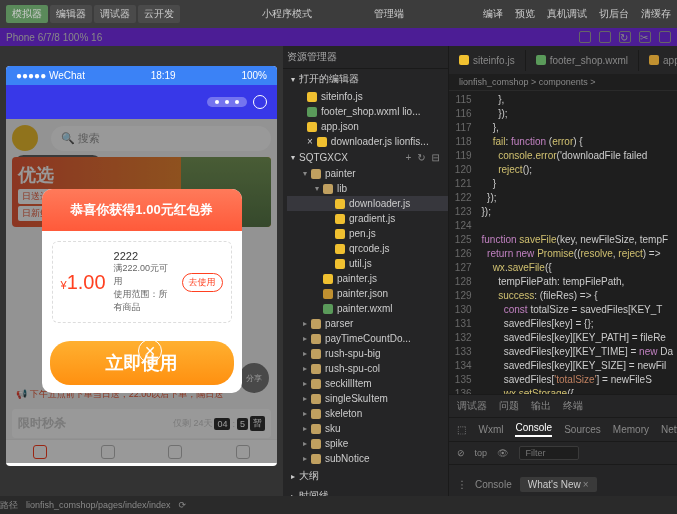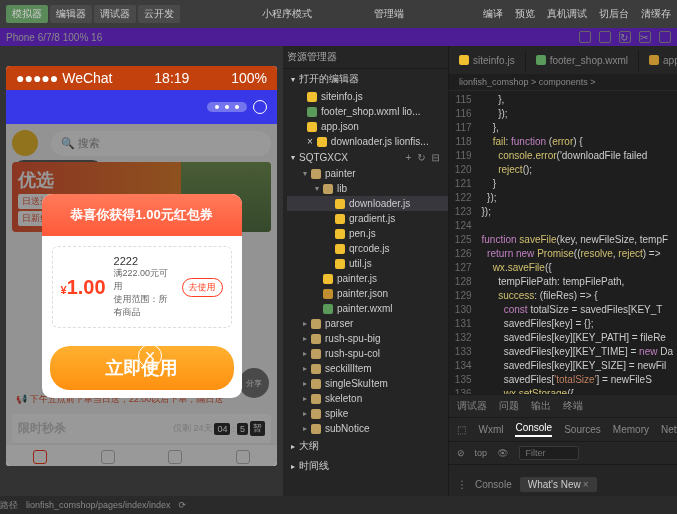--- a/index.html
+++ b/index.html
@@ -6,40 +6,40 @@
 body{background:#2b2b2b;color:#ccc;width:677px;height:514px;overflow:hidden;font-size:11px;position:relative}
 .toolbar{height:28px;background:#3c3c3c;display:flex;align-items:center;padding:0 6px;gap:2px}
 .tb-btn{background:#4a4a4a;color:#ccc;padding:2px 6px;font-size:10px;border-radius:2px}
 .tb-green{background:#5a8a5a}
 .device-bar{height:18px;background:#4c1d95;color:#888;padding:2px 6px;font-size:10px;display:flex;align-items:center;justify-content:space-between}
 .dev-icons{display:flex;gap:8px}
 .dev-icon{width:12px;height:12px;border:1px solid #666;border-radius:2px}
 .main{display:flex;height:calc(514px - 56px)}
 .simulator{width:283px;background:#333;position:relative;padding:20px 6px}
 .phone{background:#fff;border-radius:4px;overflow:hidden;position:relative;height:400px}
-.status{background:#c2410c;color:#fff;display:flex;justify-content:space-between;padding:4px 10px;font-size:14px;align-items:flex-start}
+.status{background:#3b82f6;color:#fff;display:flex;justify-content:space-between;padding:4px 10px;font-size:10px;align-items:flex-start}
 .navbar{background:#3838e8;height:34px;display:flex;justify-content:flex-end;align-items:center;padding:0 10px}
 .nav-dots{background:rgba(255,255,255,.3);border-radius:12px;padding:3px 8px;display:flex;gap:6px}
 .dot{width:4px;height:4px;background:#fff;border-radius:50%}
 .circle{width:14px;height:14px;border:1.5px solid #fff;border-radius:50%}
 .content{position:relative;height:calc(100% - 56px);background:#f5f5f5}
 .header-row{display:flex;padding:6px;gap:13px;align-items:center}
 .avatar{width:26px;height:26px;background:#f0c030;border-radius:50%}
 .search{flex:1;background:#fff;border-radius:14px;padding:5px 10px;color:#999;font-size:11px}
 .toast{position:absolute;top:36px;left:8px;background:rgba(0,0,0,.6);color:#fff;font-size:9px;padding:3px 8px;border-radius:10px}
 .banner{height:70px;background:linear-gradient(90deg,#e85a3a,#f0a030);margin:0 6px;border-radius:4px;color:#fff;padding:6px;position:relative;overflow:hidden}
 .banner-txt{font-size:18px;font-weight:bold}
 .banner-sub{font-size:9px;background:#fff;color:#e85a3a;display:inline-block;padding:1px 4px;border-radius:2px;margin-top:2px}
 .banner-img{position:absolute;right:0;top:0;width:90px;height:70px;background:linear-gradient(#7a9a5a,#5a7a4a)}
 .modal-bg{position:absolute;inset:0;background:rgba(0,0,0,.4);display:flex;align-items:center;justify-content:center}
 .modal{background:#fff;border-radius:10px;width:200px;overflow:hidden}
 .modal-hd{background:linear-gradient(#ff7a5a,#ff5a3a);color:#fff;text-align:center;padding:12px;font-size:13px;font-weight:bold}
 .modal-body{padding:10px}
 .coupon{border:1px dashed #ddd;border-radius:6px;padding:8px;display:flex;align-items:center;gap:8px}
-.price{color:#ff4020;font-weight:bold}
+.price{color:#ff4020;font-weight:normal}
 .price-num{font-size:20px}
 .coupon-info{flex:1;font-size:9px;color:#666}
 .coupon-title{color:#333;font-size:11px}
 .use-btn{border:1px solid #ff4020;color:#ff4020;font-size:9px;padding:2px 6px;border-radius:10px}
 .modal-btn{background:linear-gradient(#ffb030,#ff9010);color:#fff;text-align:center;padding:10px;margin:8px;border-radius:20px;font-size:18px;font-weight:bold}
 .close-x{position:absolute;bottom:100px;left:132px;width:24px;height:24px;border:1.5px solid #fff;border-radius:50%;color:#fff;text-align:center;line-height:22px;font-size:14px}
 .notice{color:#e85a3a;font-size:9px;padding:6px 10px;position:absolute;bottom:56px}
 .flash{position:absolute;bottom:25px;left:6px;right:6px;background:#fff;border-radius:4px;padding:6px;display:flex;justify-content:space-between;align-items:center;font-size:10px}
 .flash-title{font-weight:bold;font-size:12px}
 .countdown{display:flex;gap:2px;align-items:center;font-size:9px}
@@ -218,25 +218,27 @@
         <div class="tree-item l2 folder open"><span class="fi fi-fold"></span>lib</div>
         <div class="tree-item l3 active"><span class="fi fi-js"></span>downloader.js</div>
         <div class="tree-item l3"><span class="fi fi-js"></span>gradient.js</div>
         <div class="tree-item l3"><span class="fi fi-js"></span>pen.js</div>
         <div class="tree-item l3"><span class="fi fi-js"></span>qrcode.js</div>
         <div class="tree-item l3"><span class="fi fi-js"></span>util.js</div>
         <div class="tree-item l2"><span class="fi fi-js"></span>painter.js</div>
         <div class="tree-item l2"><span class="fi fi-json"></span>painter.json</div>
         <div class="tree-item l2"><span class="fi fi-wxml"></span>painter.wxml</div>
         <div class="tree-item l1 folder"><span class="fi fi-fold"></span>parser</div>
+        <div class="tree-item l1 folder"><span class="fi fi-fold"></span>payTimeCountDo...</div>
         <div class="tree-item l1 folder"><span class="fi fi-fold"></span>rush-spu-big</div>
         <div class="tree-item l1 folder"><span class="fi fi-fold"></span>rush-spu-col</div>
         <div class="tree-item l1 folder"><span class="fi fi-fold"></span>seckillItem</div>
         <div class="tree-item l1 folder"><span class="fi fi-fold"></span>singleSkuItem</div>
         <div class="tree-item l1 folder"><span class="fi fi-fold"></span>skeleton</div>
+        <div class="tree-item l1 folder"><span class="fi fi-fold"></span>sku</div>
         <div class="tree-item l1 folder"><span class="fi fi-fold"></span>spike</div>
         <div class="tree-item l1 folder"><span class="fi fi-fold"></span>subNotice</div>
       </div>
     <div class="exp-sec">大纲</div>
     <div class="exp-sec">时间线</div>
   </div>
 
   <div class="editor">
     <div class="tabs">
       <div class="etab">

